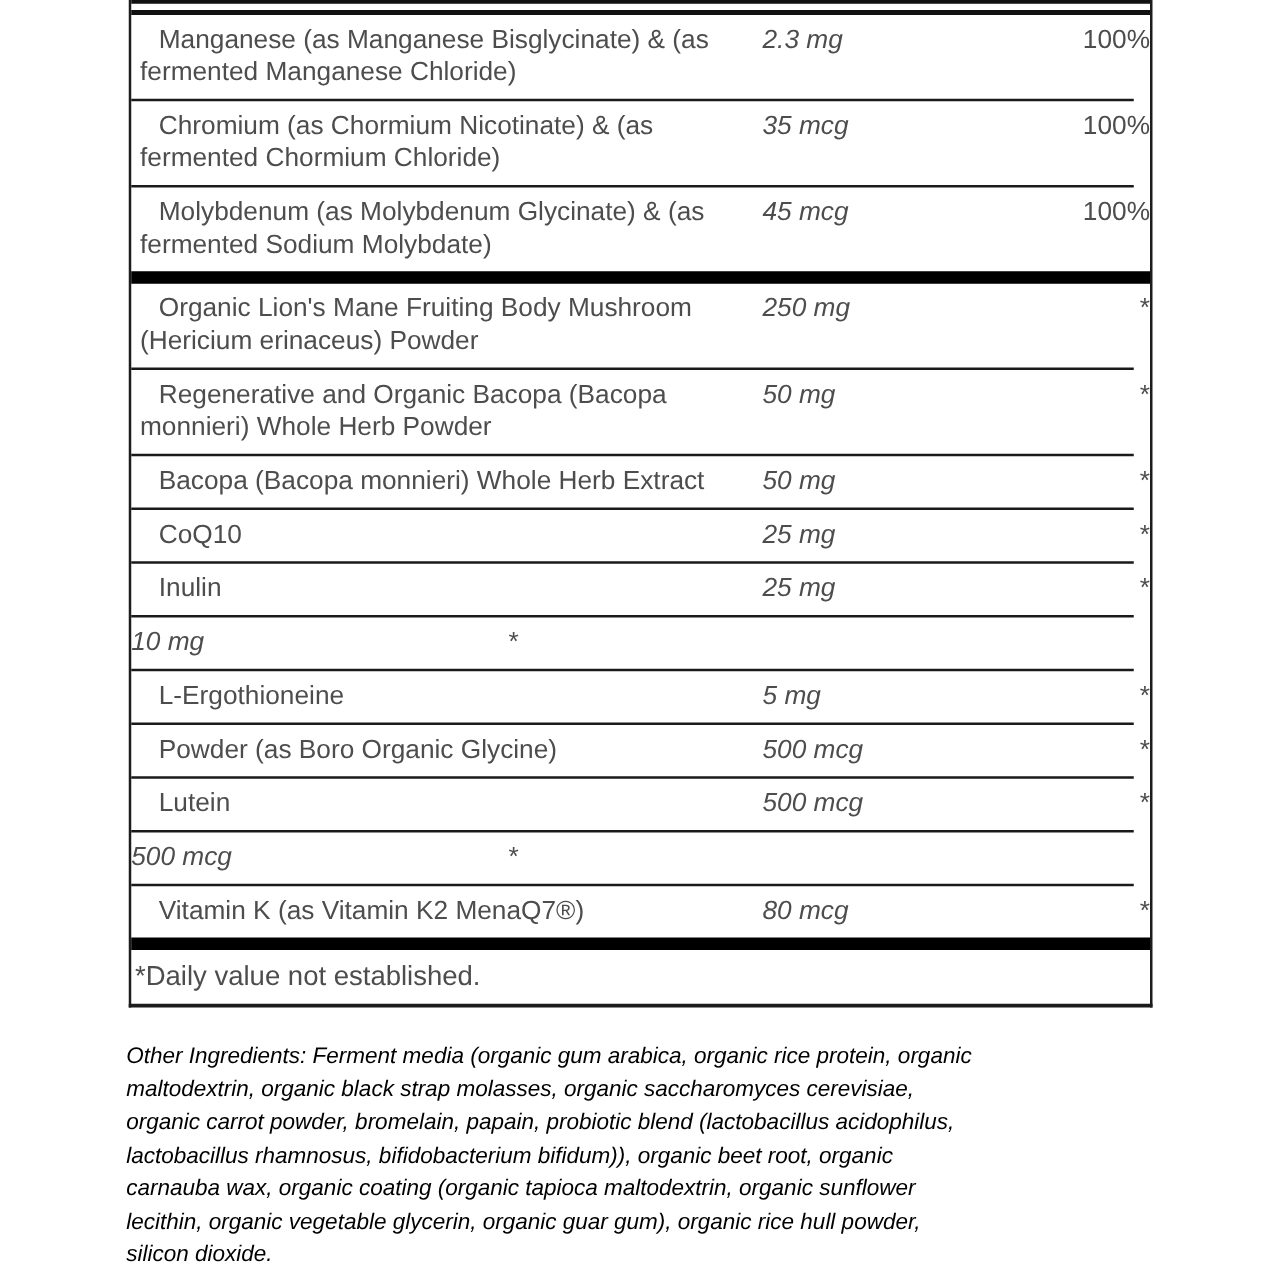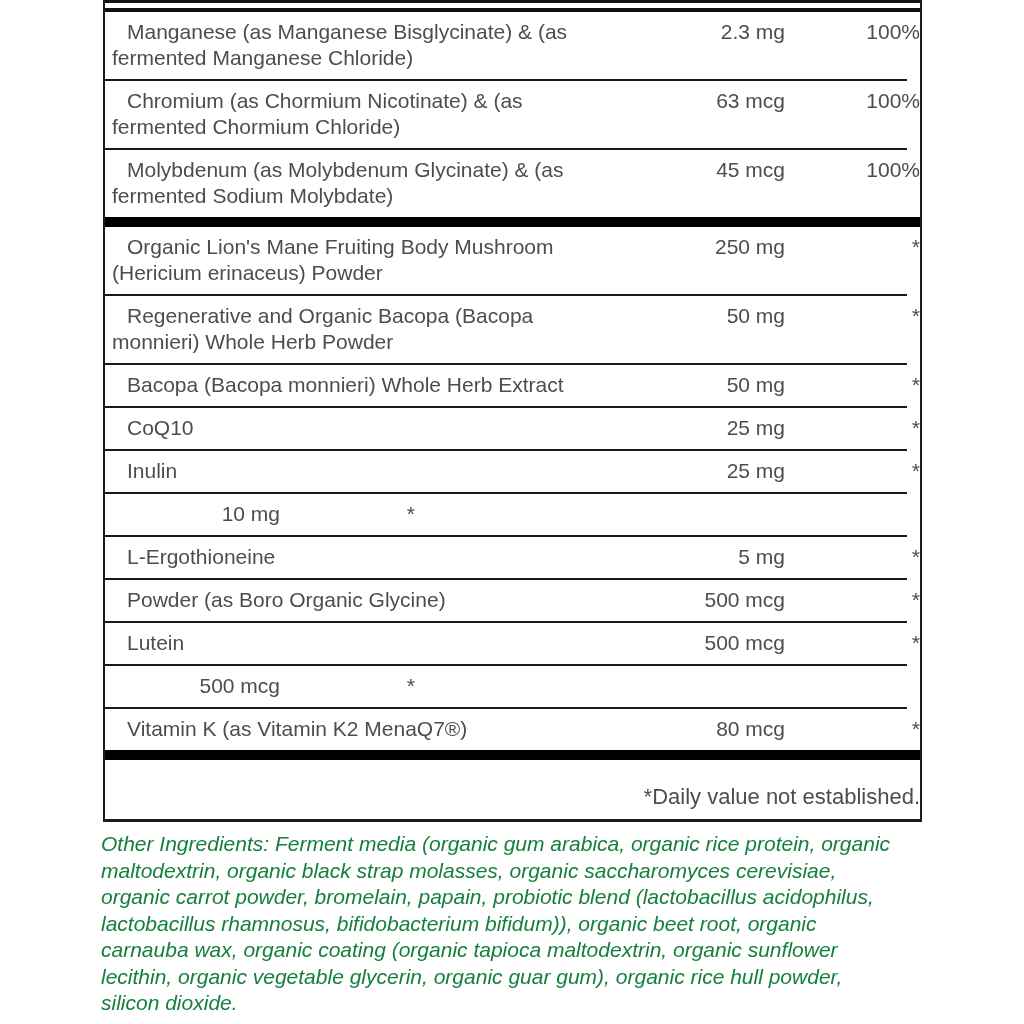--- a/index.html
+++ b/index.html
@@ -45,51 +45,51 @@
   .cell { font-size: 21px; line-height: 26px; }
   .cell.name {
     width: 505px;
     box-sizing: border-box;
     padding-left: 7px;
     text-indent: 15px;
     white-space: pre-line;
   }
   .cell.amount {
     width: 175px;
-    text-align: right;
+    text-align: left;
+    font-style: italic;
   }
   .cell.dv {
     width: 135px;
     text-align: right;
   }
   .rule-thin {
     height: 2px;
     background: #1a1a1a;
     margin-right: 13px;
   }
   .rule-thick {
     height: 10px;
     background: #000000;
   }
   .footnote {
     font-size: 22px;
     line-height: 26px;
-    padding: 24px 0 9px 3px;
+    padding: 8px 0 9px 3px;
     color: #4d4d4d;
-    text-align: right;
   }
   .other-ingredients {
     position: absolute;
     left: 101px;
     top: 831px;
     width: 830px;
     font-style: italic;
-    font-size: 21px;
+    font-size: 18px;
     line-height: 26.5px;
-    color: #15803d;
+    color: #000000;
     white-space: pre-line;
   }
 </style>
 </head>
 <body>
 
 <div class="stage">
 
   <div class="facts-box">
     <div class="top-sliver"></div>
@@ -99,21 +99,21 @@
   <div class="row">
     <div class="cell name">Manganese (as Manganese Bisglycinate) &amp; (as
 fermented Manganese Chloride)</div>
     <div class="cell amount">2.3 mg</div>
     <div class="cell dv">100%</div>
   </div>
 <div class="rule-thin"></div>
   <div class="row">
     <div class="cell name">Chromium (as Chormium Nicotinate) &amp; (as
 fermented Chormium Chloride)</div>
-    <div class="cell amount">63 mcg</div>
+    <div class="cell amount">35 mcg</div>
     <div class="cell dv">100%</div>
   </div>
 <div class="rule-thin"></div>
   <div class="row">
     <div class="cell name">Molybdenum (as Molybdenum Glycinate) &amp; (as
 fermented Sodium Molybdate)</div>
     <div class="cell amount">45 mcg</div>
     <div class="cell dv">100%</div>
   </div>
 <div class="rule-thick"></div>

